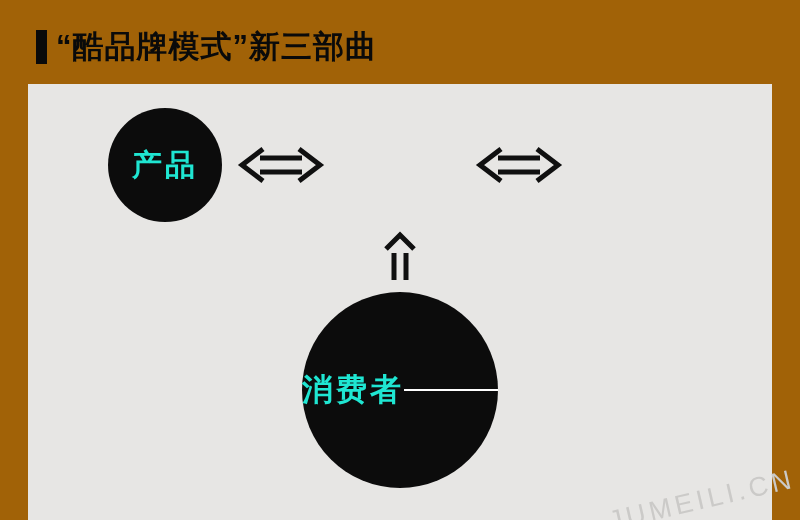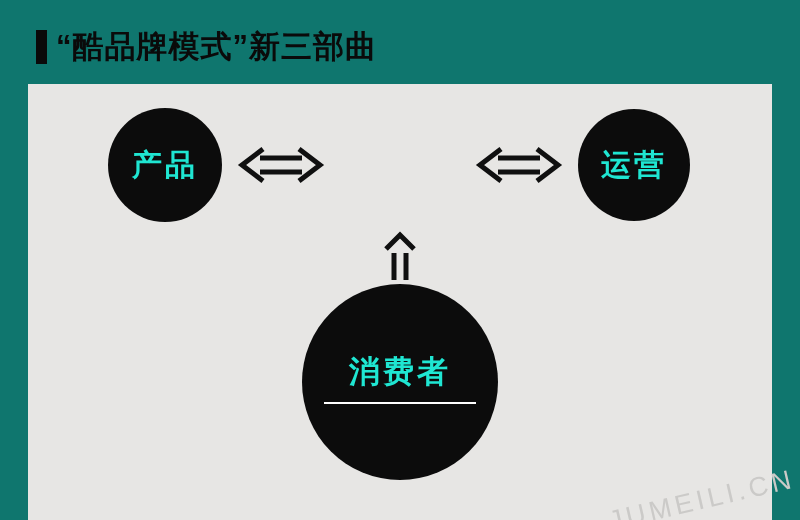--- a/index.html
+++ b/index.html
@@ -1,20 +1,20 @@
 <!DOCTYPE html>
 <html><head>
 <meta charset="utf-8">
 <style>
   html, body { margin: 0; padding: 0; background: #ffffff; }
   .page {
     position: relative;
     width: 800px;
     height: 520px;
-    background: #0f766e;
+    background: #a16207;
     font-family: "Liberation Sans", sans-serif;
     overflow: hidden;
   }
   .header {
     position: absolute;
     left: 36px;
     top: 26px;
     display: flex;
     align-items: center;
     gap: 9px;
@@ -57,24 +57,24 @@
   .node-product   { left: 108px; top: 108px; width: 114px; height: 114px; }
   .node-content   { left: 343px; top: 112px; width: 112px; height: 112px; }
   .node-operation { left: 578px; top: 109px; width: 112px; height: 112px; }
   .arrow { position: absolute; }
   .arrow svg { display: block; }
   .arrow-left  { left: 233px; top: 143px; }
   .arrow-right { left: 471px; top: 143px; }
   .arrow-down  { left: 380px; top: 228px; }
   .consumer {
     left: 302px;
-    top: 284px;
+    top: 292px;
     width: 196px;
     height: 196px;
-    flex-direction: column;
+    flex-direction: row;
     text-align: left;
   }
   .consumer-label {
     color: #1fe6d2;
     font-weight: bold;
     font-size: 31px;
     letter-spacing: 3px;
     white-space: nowrap;
   }
   .consumer-divider {
@@ -131,23 +131,20 @@
 
   <div class="arrow arrow-right">
     <svg width="96" height="44" viewBox="0 0 96 44" fill="none" stroke="#101010" stroke-width="5">
       <polyline points="30,6 9,22 30,38"></polyline>
       <polyline points="66,6 87,22 66,38"></polyline>
       <line x1="27" y1="15" x2="69" y2="15"></line>
       <line x1="27" y1="29" x2="69" y2="29"></line>
     </svg>
   </div>
 
-  <div class="node node-operation">
-    <span class="node-label">运营</span>
-  </div>
 
   <div class="arrow arrow-down">
     <svg width="40" height="58" viewBox="0 0 40 58" fill="none" stroke="#101010" stroke-width="5">
       <polyline points="6,21 20,7 34,21"></polyline>
       <line x1="14" y1="25" x2="14" y2="52"></line>
       <line x1="26" y1="25" x2="26" y2="52"></line>
     </svg>
   </div>
 
   <div class="node consumer">

